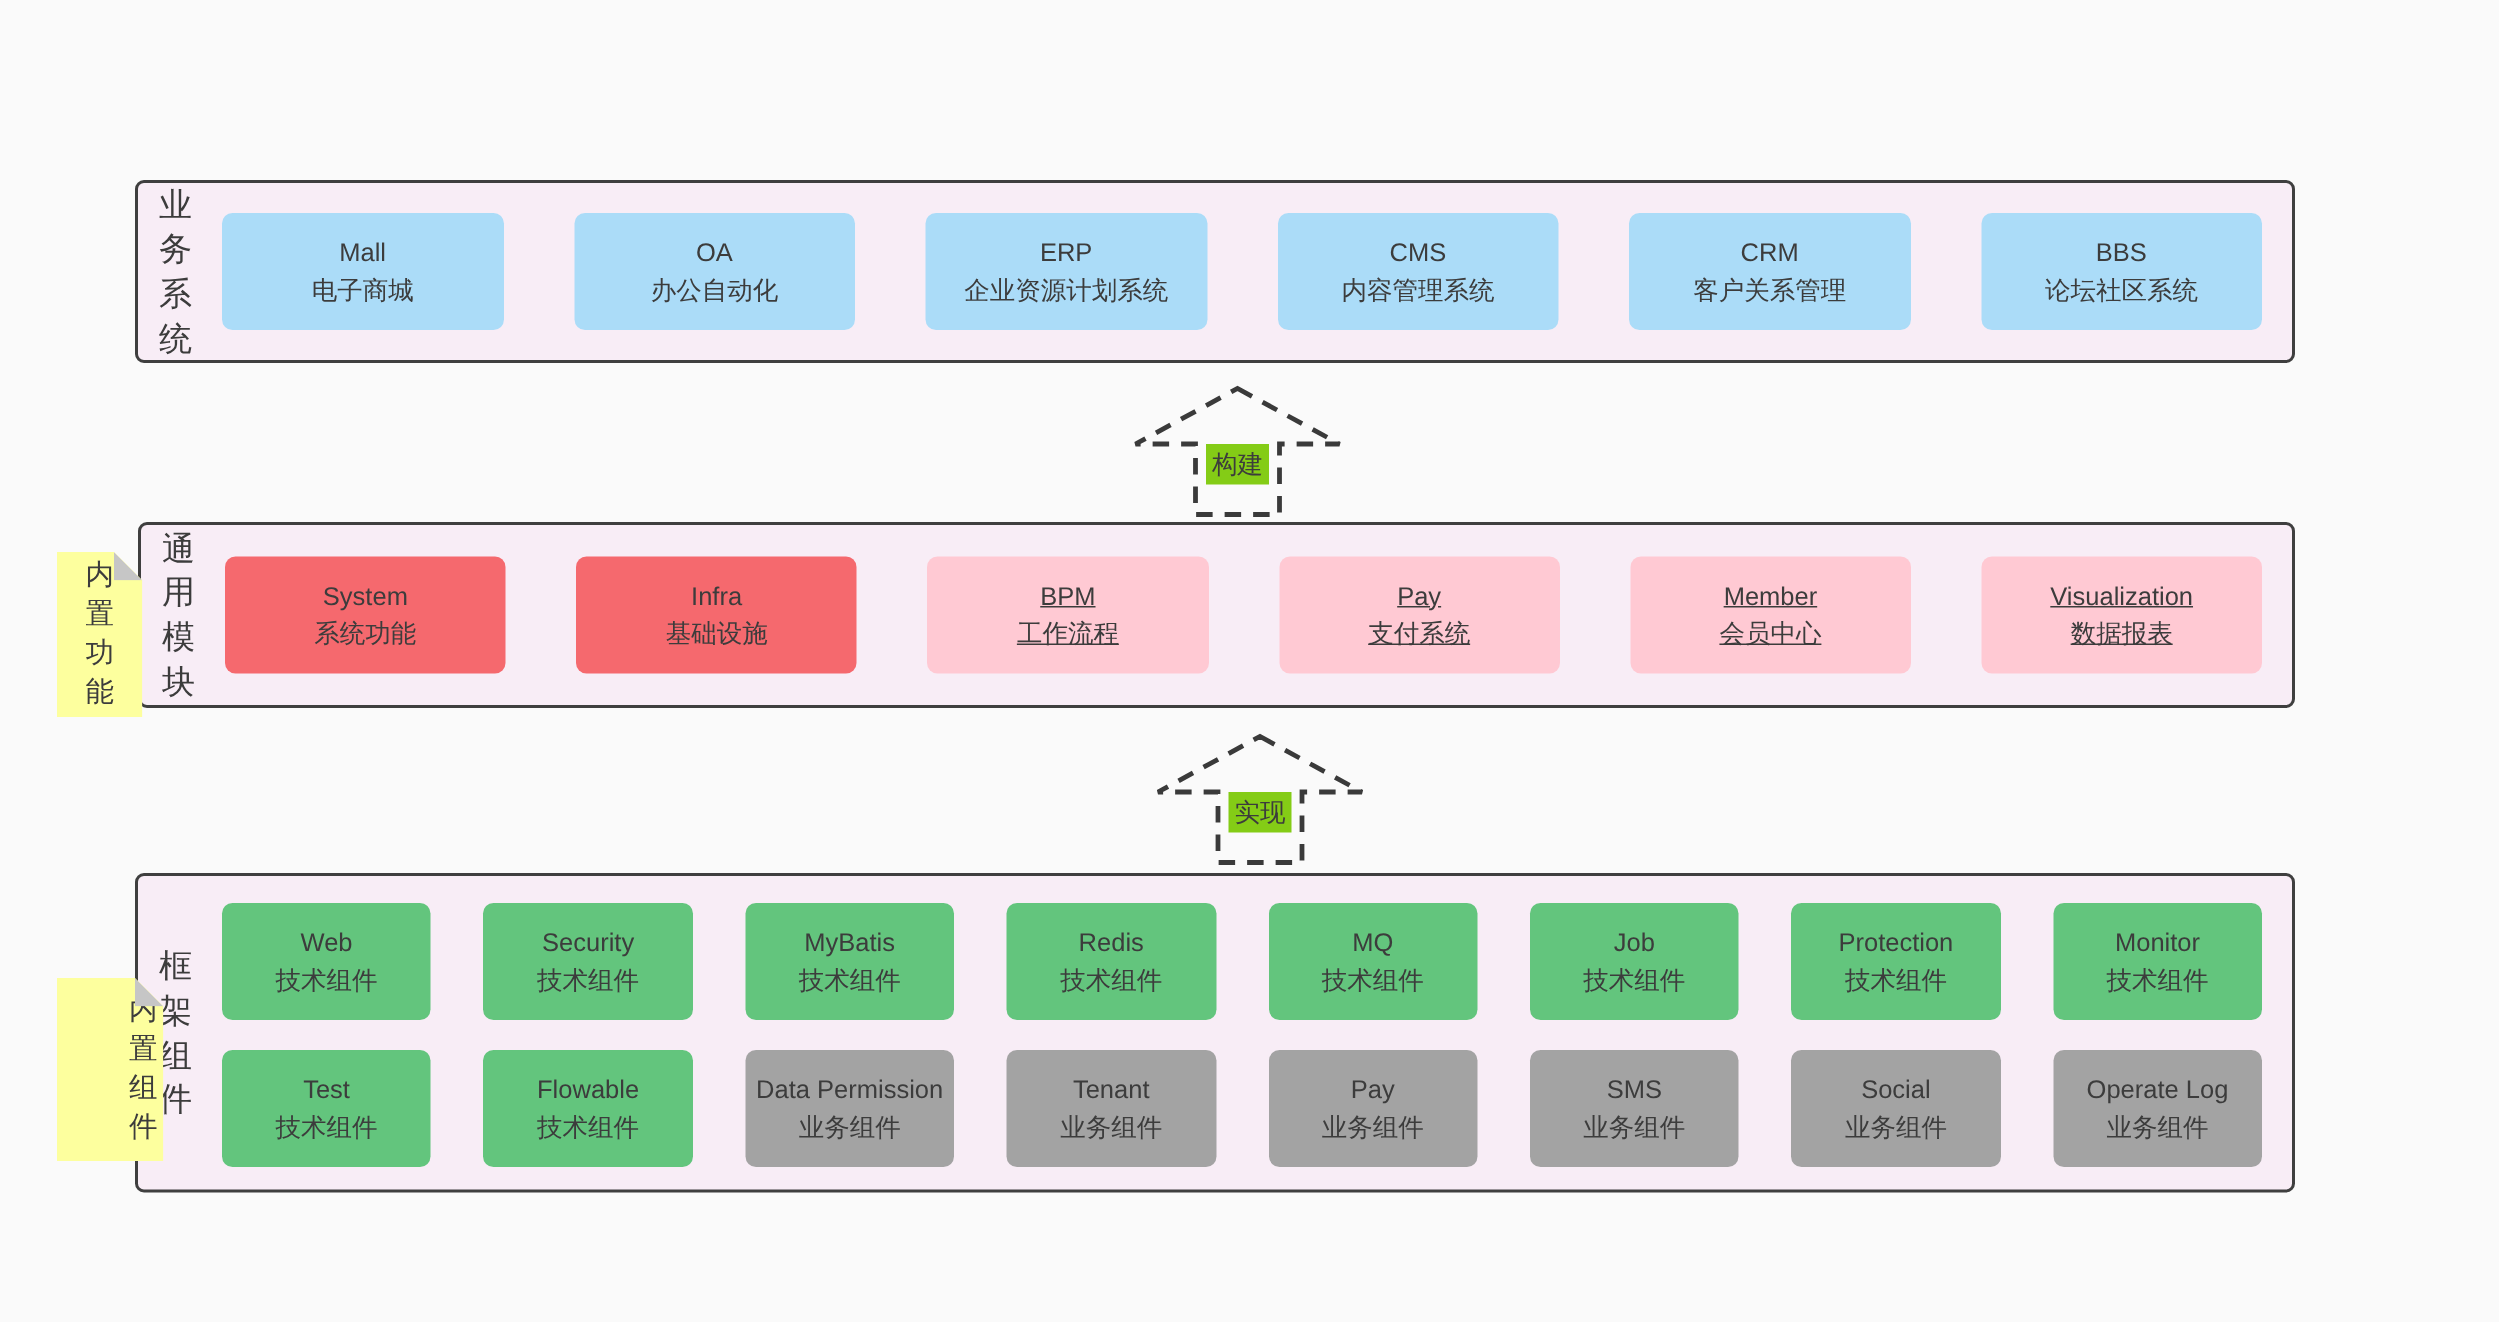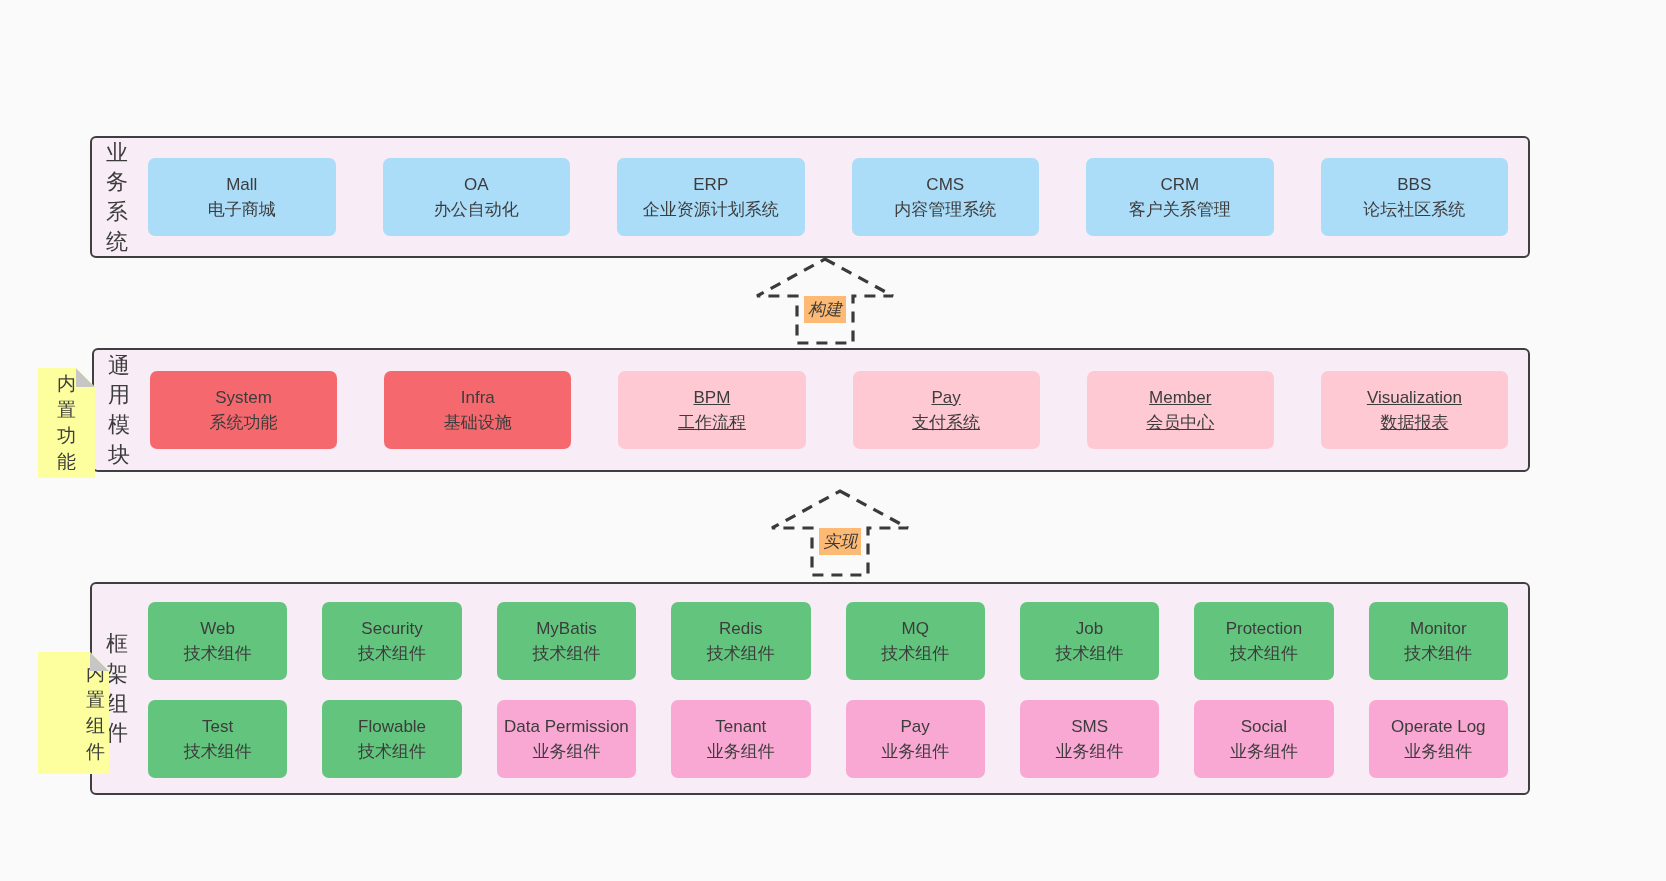--- a/index.html
+++ b/index.html
@@ -9,21 +9,21 @@
 
   
   .layer {
     position:absolute;
     background:#f8edf6;
     border:2px solid #3f3f3f;
     border-radius:6px;
     display:flex;
     z-index:1;
   }
-  .layer-business  { left:90px;  top:120px; width:1440px; height:122px;margin-top:16px; }
+  .layer-business  { left:90px;  top:120px; width:1440px; height:122px; }
   .layer-modules   { left:92px;  top:348px; width:1438px; height:124px; }
   .layer-framework { left:90px;  top:582px; width:1440px; height:213px; }
 
   .layer-label {
     width:24px;
     margin:0 18px 0 14px;
     align-self:center;
     font-size:22px;
     line-height:1.35;
     word-break:break-all;
@@ -58,21 +58,21 @@
     align-items:center;
     text-align:center;
     font-size:17px;
     line-height:1.5;
     padding:2px 6px;
   }
   .box.blue        { background:#abdcf8; }
   .box.red         { background:#f5696e; }
   .box.pink        { background:#ffc9d3;text-decoration:underline; }
   .box.green       { background:#63c57d; }
-  .box.green-light { background:#f9a8d4; }
+  .box.green-light { background:#a3a3a3; }
 
   
   .sticky {
     position:absolute;
     background:#fdff9e;
     z-index:5;
     clip-path:polygon(0 0, calc(100% - 19px) 0, 100% 19px, 100% 100%, 0 100%);
     display:flex;
     justify-content:center;
     align-items:center;
@@ -95,26 +95,25 @@
 
   
   .up-arrow { position:absolute; width:150px; height:90px; z-index:2; }
   .arrow-build     { left:750px; top:256px; }
   .arrow-implement { left:765px; top:488px; }
   .up-arrow svg { display:block; width:100%; height:100%; }
   .arrow-label {
     position:absolute;
     left:50%; top:44%;
     transform:translateX(-50%);
-    background:#fdba74;
+    background:#84cc16;
     padding:2px 4px;
     font-size:17px;
     white-space:nowrap;
     color:#3c3c3c;
-    font-style:italic;
   }
 </style>
 </head>
 <body>
 
 <div id="canvas">
 
   <div class="layer layer-business">
     <div class="layer-label">业务系统</div>
     <div class="box-row">

